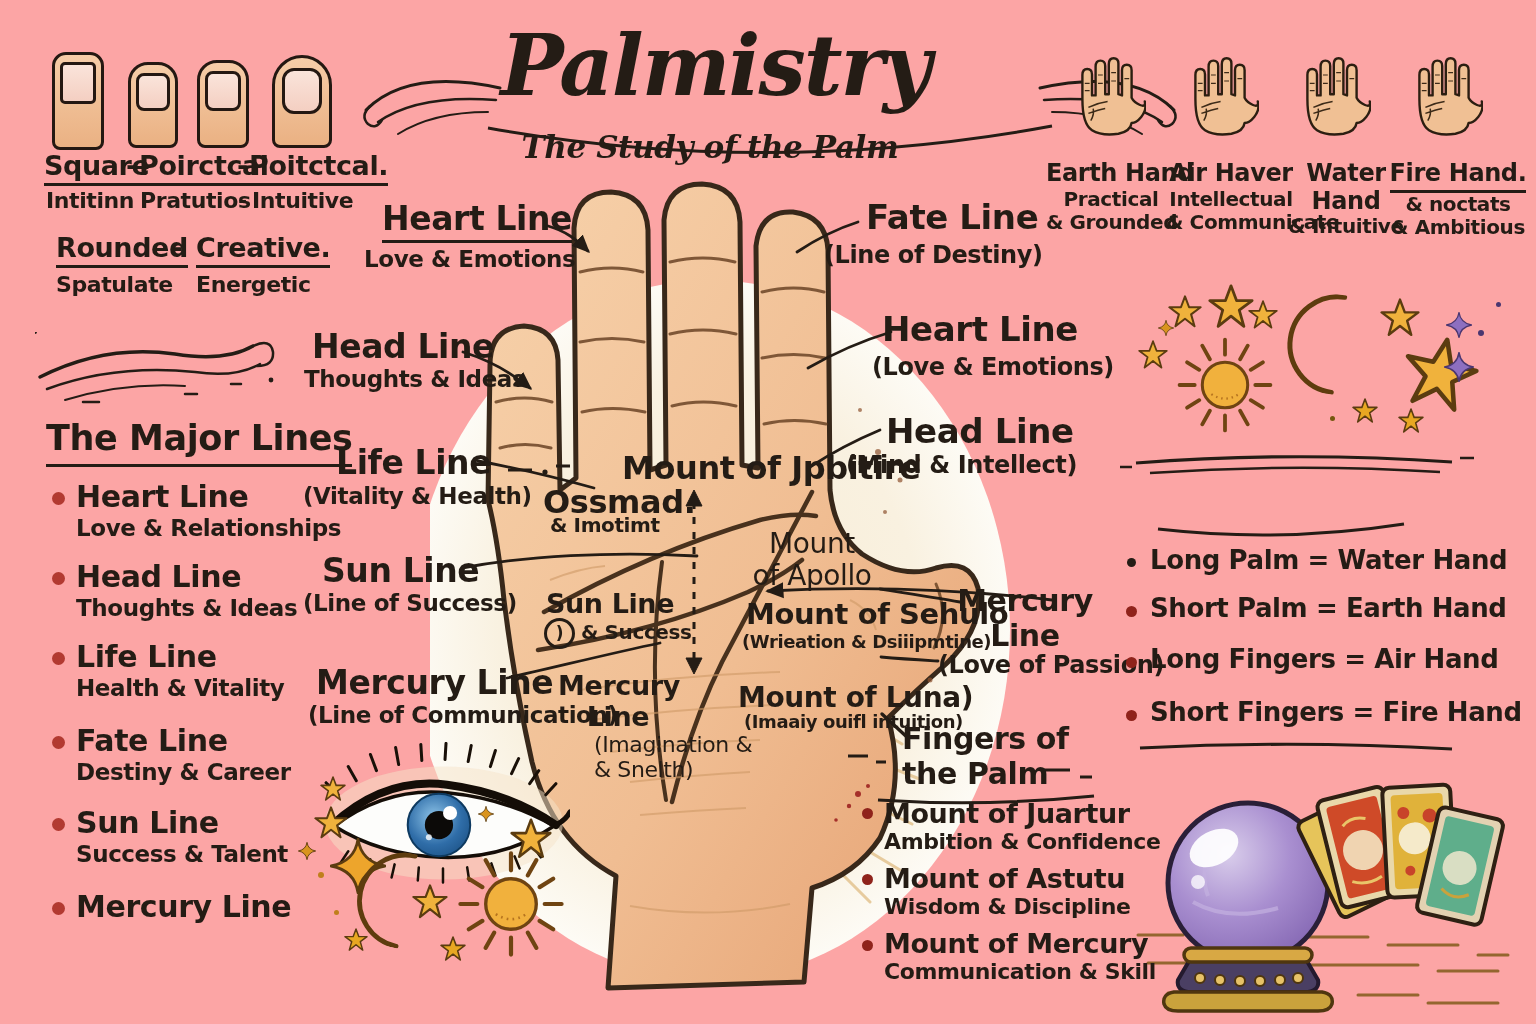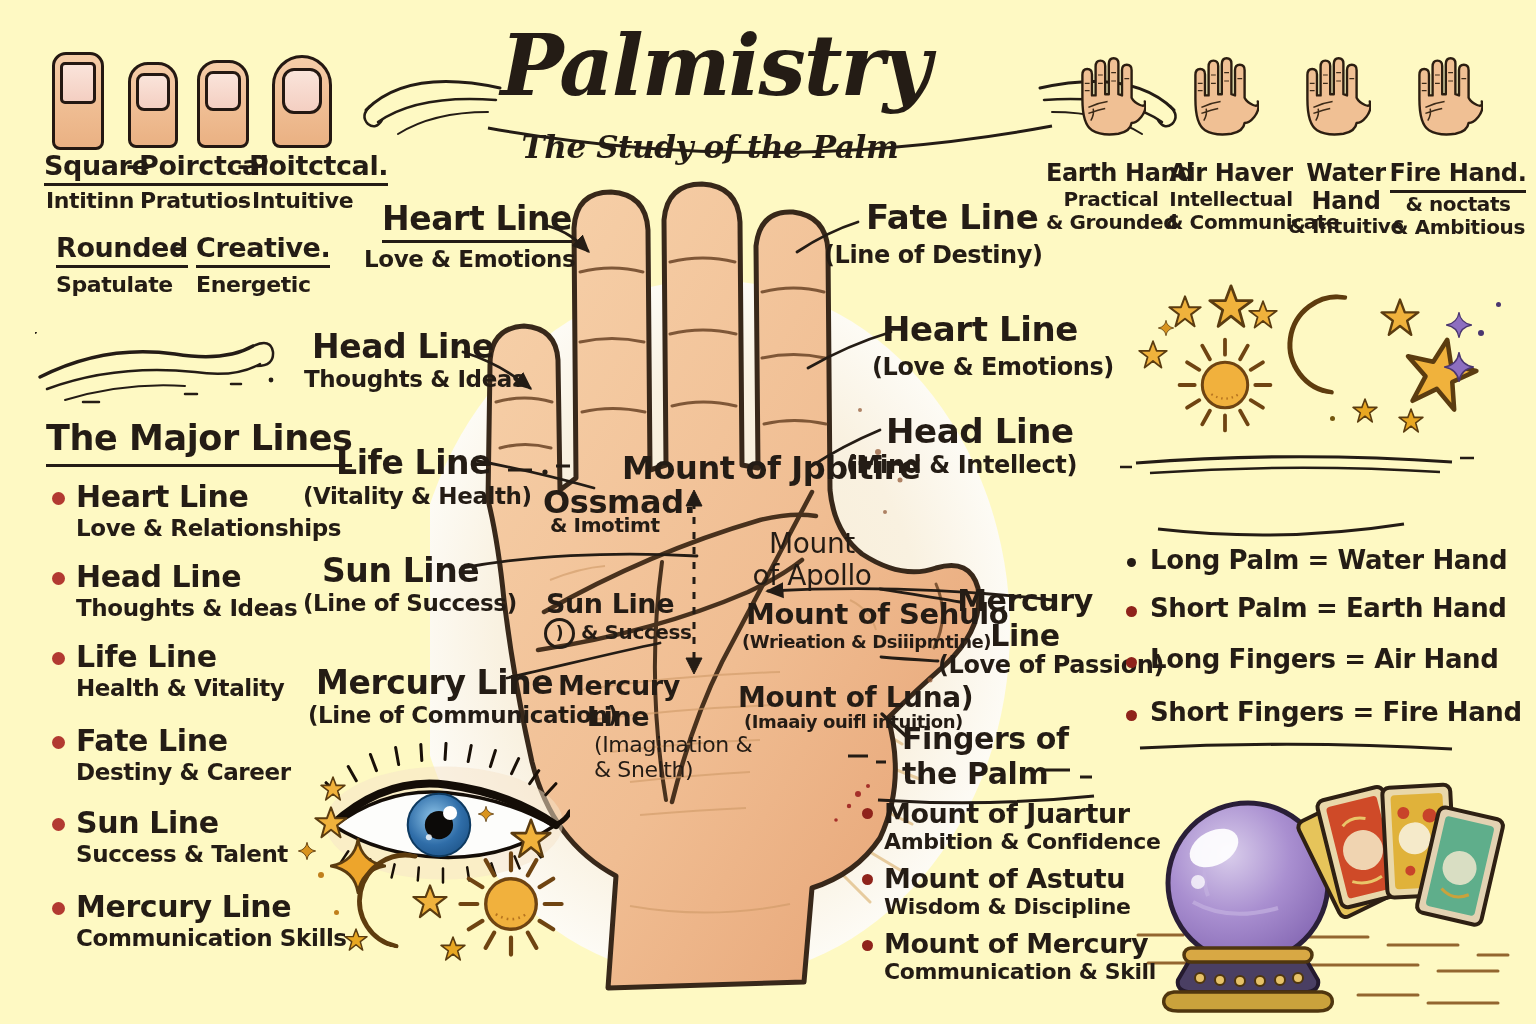--- a/index.html
+++ b/index.html
@@ -1,16 +1,16 @@
 <!DOCTYPE html>
 <html><head>
 <meta charset="utf-8">
 <style>
   html,body{margin:0;padding:0;background:#e9e6df;}
-  .canvas{position:relative;width:1536px;height:1024px;background:#fef9c3;overflow:hidden;
+  .canvas{position:relative;width:1536px;height:1024px;background:#fca5a5;overflow:hidden;
           font-family:"DejaVu Sans",sans-serif;color:#241c15;letter-spacing:-0.4px;}
   .abs{position:absolute;}
   .lbl{position:absolute;z-index:3;white-space:nowrap;line-height:1.15;}
   .tc{text-align:center;}
   .ul{border-bottom:3px solid #241c15;padding-bottom:2px;display:inline-block;}
   .title-main{font-family:"DejaVu Serif",serif;font-style:italic;font-weight:700;font-size:84px;letter-spacing:-2px;}
   .title-sub{font-family:"DejaVu Serif",serif;font-style:italic;font-weight:700;font-size:31px;}
   .ft-name{font-size:27px;font-weight:700;}
   .ft-trait{font-size:22px;font-weight:600;}
   .ht-name{font-size:24px;font-weight:700;}
@@ -281,21 +281,20 @@
     <span class="ml-desc">Destiny &amp; Career</span>
   </div>
   <span class="lbl dot" style="left:52px;top:818px"></span>
   <div class="lbl" style="left:76px;top:806px">
     <span class="ml-name">Sun Line</span><br>
     <span class="ml-desc">Success &amp; Talent</span>
   </div>
   <span class="lbl dot" style="left:52px;top:902px"></span>
   <div class="lbl" style="left:76px;top:890px">
     <span class="ml-name">Mercury Line</span><br>
-    <span class="ml-desc">Communication Skills</span>
   </div>
 
   <span class="lbl co-title ul" style="left:382px;top:200px">Heart Line</span>
   <span class="lbl co-sub" style="left:364px;top:246px">Love &amp; Emotions</span>
   <span class="lbl co-title" style="left:312px;top:328px">Head Line</span>
   <span class="lbl co-sub" style="left:304px;top:366px">Thoughts &amp; Ideas</span>
   <span class="lbl co-title" style="left:336px;top:444px">Life Line</span>
   <span class="lbl co-sub" style="left:303px;top:483px">(Vitality &amp; Health)</span>
   <span class="lbl co-title" style="left:322px;top:552px">Sun Line</span>
   <span class="lbl co-sub" style="left:303px;top:590px">(Line of Success)</span>

